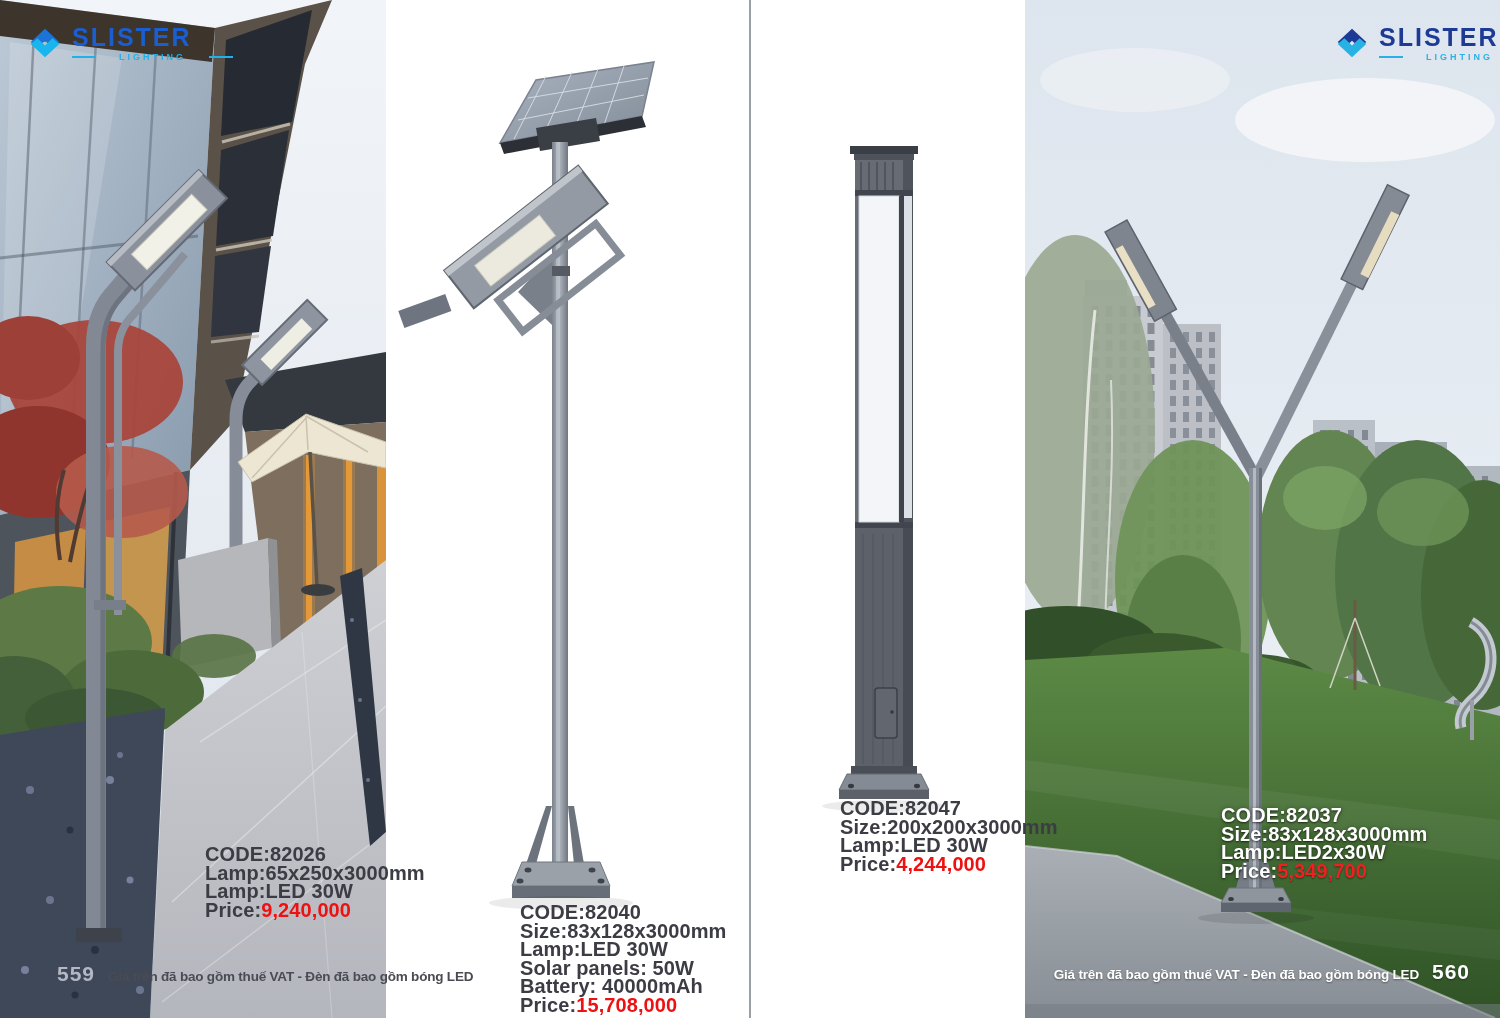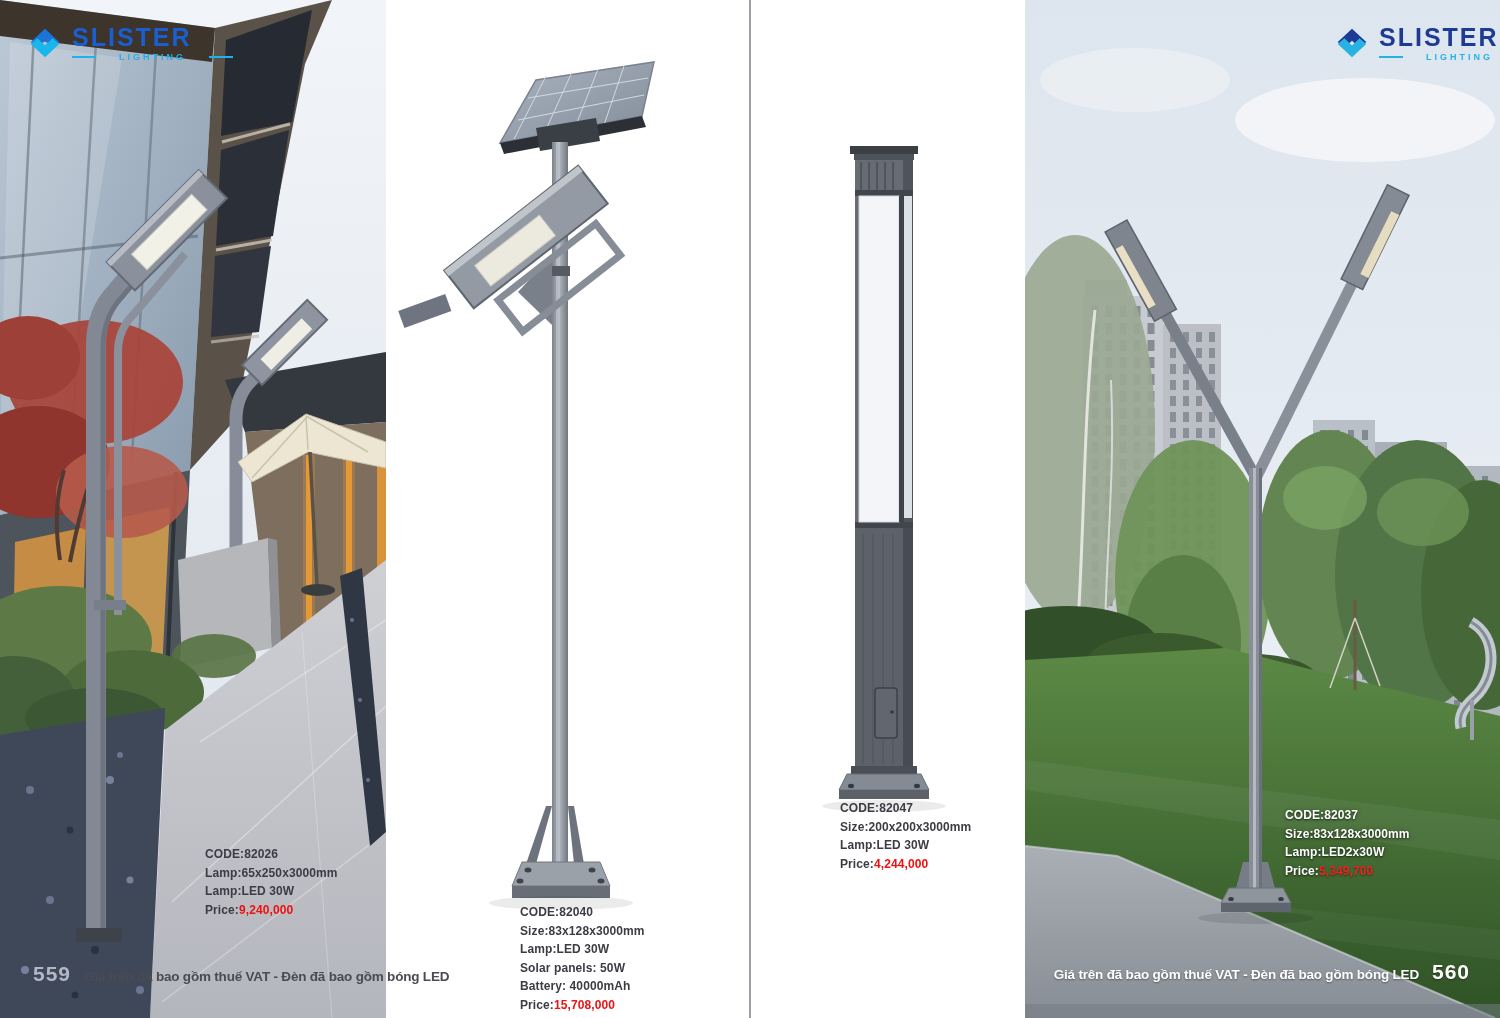--- a/index.html
+++ b/index.html
@@ -16,27 +16,27 @@
   .logo .brand-text{display:flex;flex-direction:column;}
   .brand-name{font-weight:bold;font-size:25px;letter-spacing:2px;line-height:26px;}
   .brand-tagline{display:flex;align-items:center;gap:23px;font-weight:bold;font-size:9px;letter-spacing:3px;margin-top:2px;}
   .tagline-rule{width:24px;height:2px;background:currentColor;}
   .logo-left .brand-name{color:#1b5ed0;}
   .logo-left .brand-tagline{color:#1fb2ea;}
   .logo-right .brand-name{color:#1d3a94;}
   .logo-right .brand-tagline{color:#28b2e4;}
 
   
-  .spec{position:absolute;z-index:6;font-weight:bold;font-size:12px;line-height:18.5px;color:#3c3c44;white-space:nowrap;letter-spacing:.1px;}
+  .spec{position:absolute;z-index:6;font-weight:bold;font-size:20px;line-height:18.5px;color:#3c3c44;white-space:nowrap;letter-spacing:.1px;}
   .spec .price-value{color:#ee1111;}
   .spec-light{color:#ffffff;text-shadow:0 1px 2px rgba(0,0,0,.6),0 0 5px rgba(0,0,0,.3);}
   .spec-light .price-value{color:#f02020;text-shadow:0 1px 2px rgba(0,0,0,.45);}
 
   
-  .footer{position:absolute;z-index:7;display:flex;align-items:baseline;gap:13px;white-space:nowrap;}
+  .footer{position:absolute;z-index:7;display:flex;align-items:baseline;gap:13px;white-space:nowrap;margin-left:24px;}
   .footer .vat-note{font-weight:bold;font-size:13.5px;letter-spacing:-.2px;}
   .footer .page-number{font-weight:bold;font-size:21px;letter-spacing:1px;}
   .footer-left{left:33px;top:962px;color:#4a4b53;}
   .footer-left .page-number{color:#b3b8c4;}
   .footer-right{right:30px;top:960px;color:#ffffff;text-shadow:0 1px 2px rgba(0,0,0,.4);}
 </style>
 </head>
 <body>
 
 <div class="page">
@@ -377,21 +377,21 @@
     <div><span>Price:</span><span class="price-value">15,708,000</span></div>
   </div>
 
   <div class="spec" style="left:840px;top:799px;">
     <div>CODE:82047</div>
     <div>Size:200x200x3000mm</div>
     <div>Lamp:LED 30W</div>
     <div><span>Price:</span><span class="price-value">4,244,000</span></div>
   </div>
 
-  <div class="spec spec-light" style="left:1285px;top:806px;">
+  <div class="spec spec-light" style="left:1221px;top:806px;">
     <div>CODE:82037</div>
     <div>Size:83x128x3000mm</div>
     <div>Lamp:LED2x30W</div>
     <div><span>Price:</span><span class="price-value">5,349,700</span></div>
   </div>
 
   <div class="footer footer-left">
     <span class="page-number">559</span>
     <span class="vat-note">Giá trên đã bao gồm thuế VAT - Đèn đã bao gồm bóng LED</span>
   </div>

